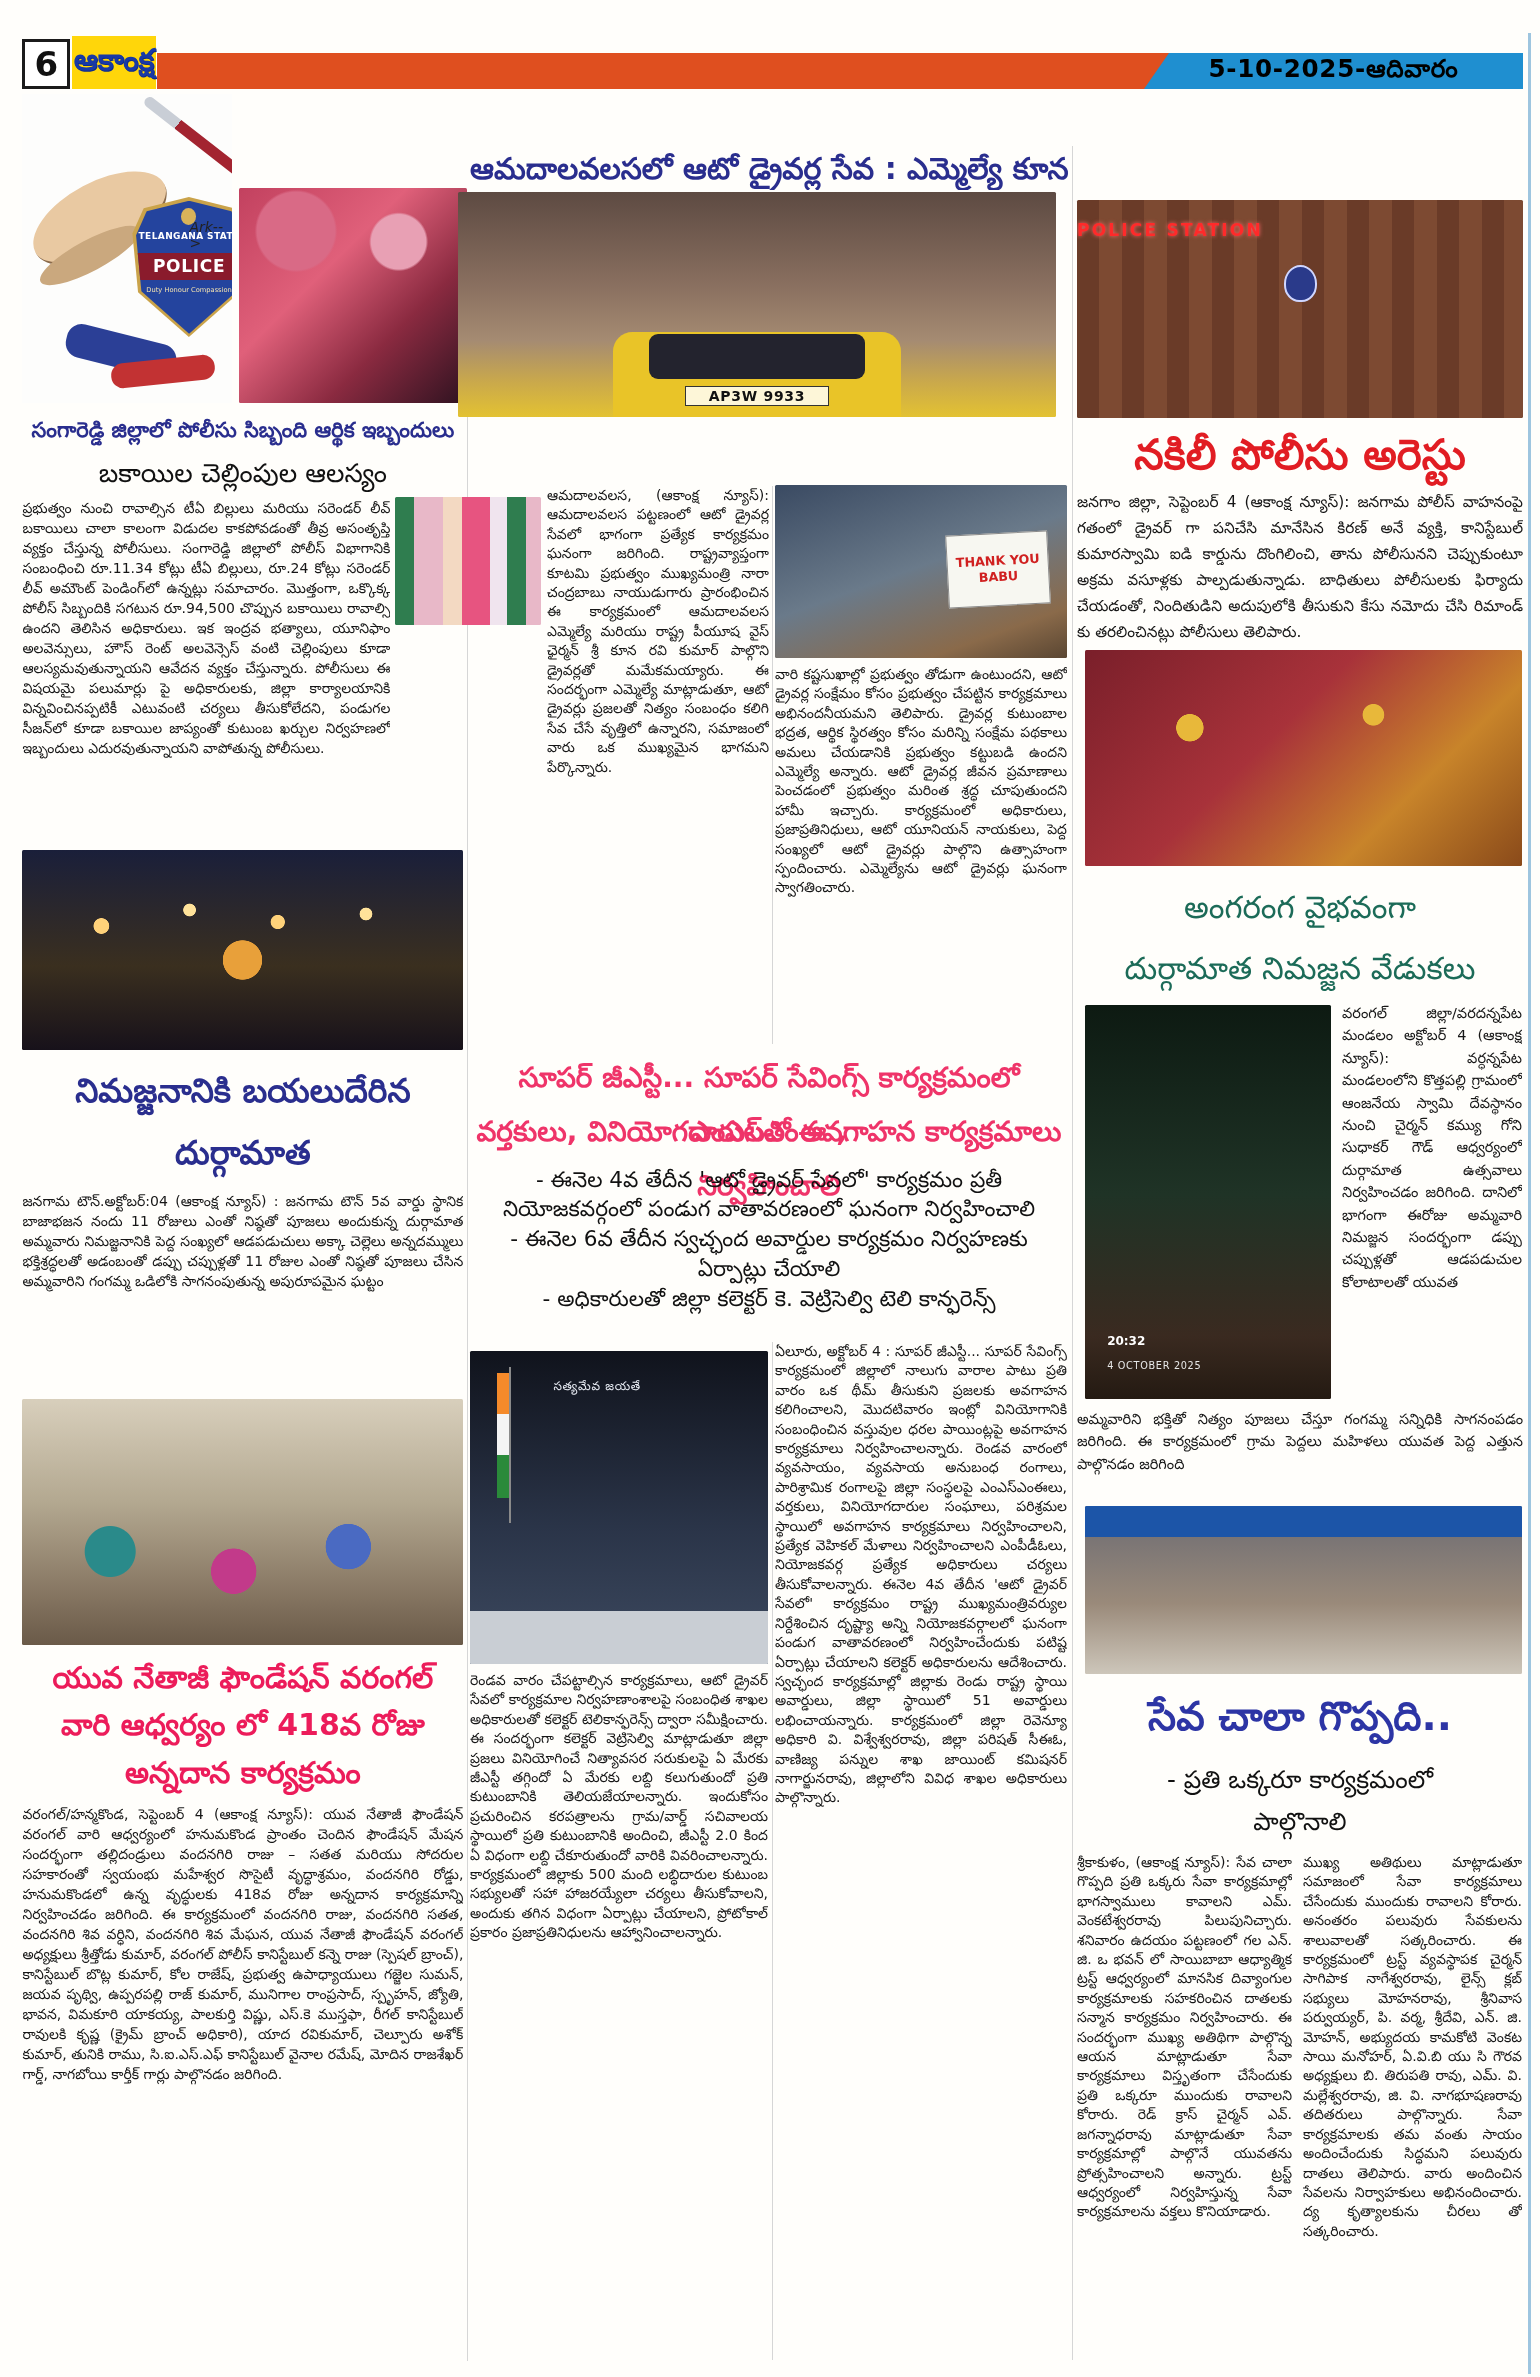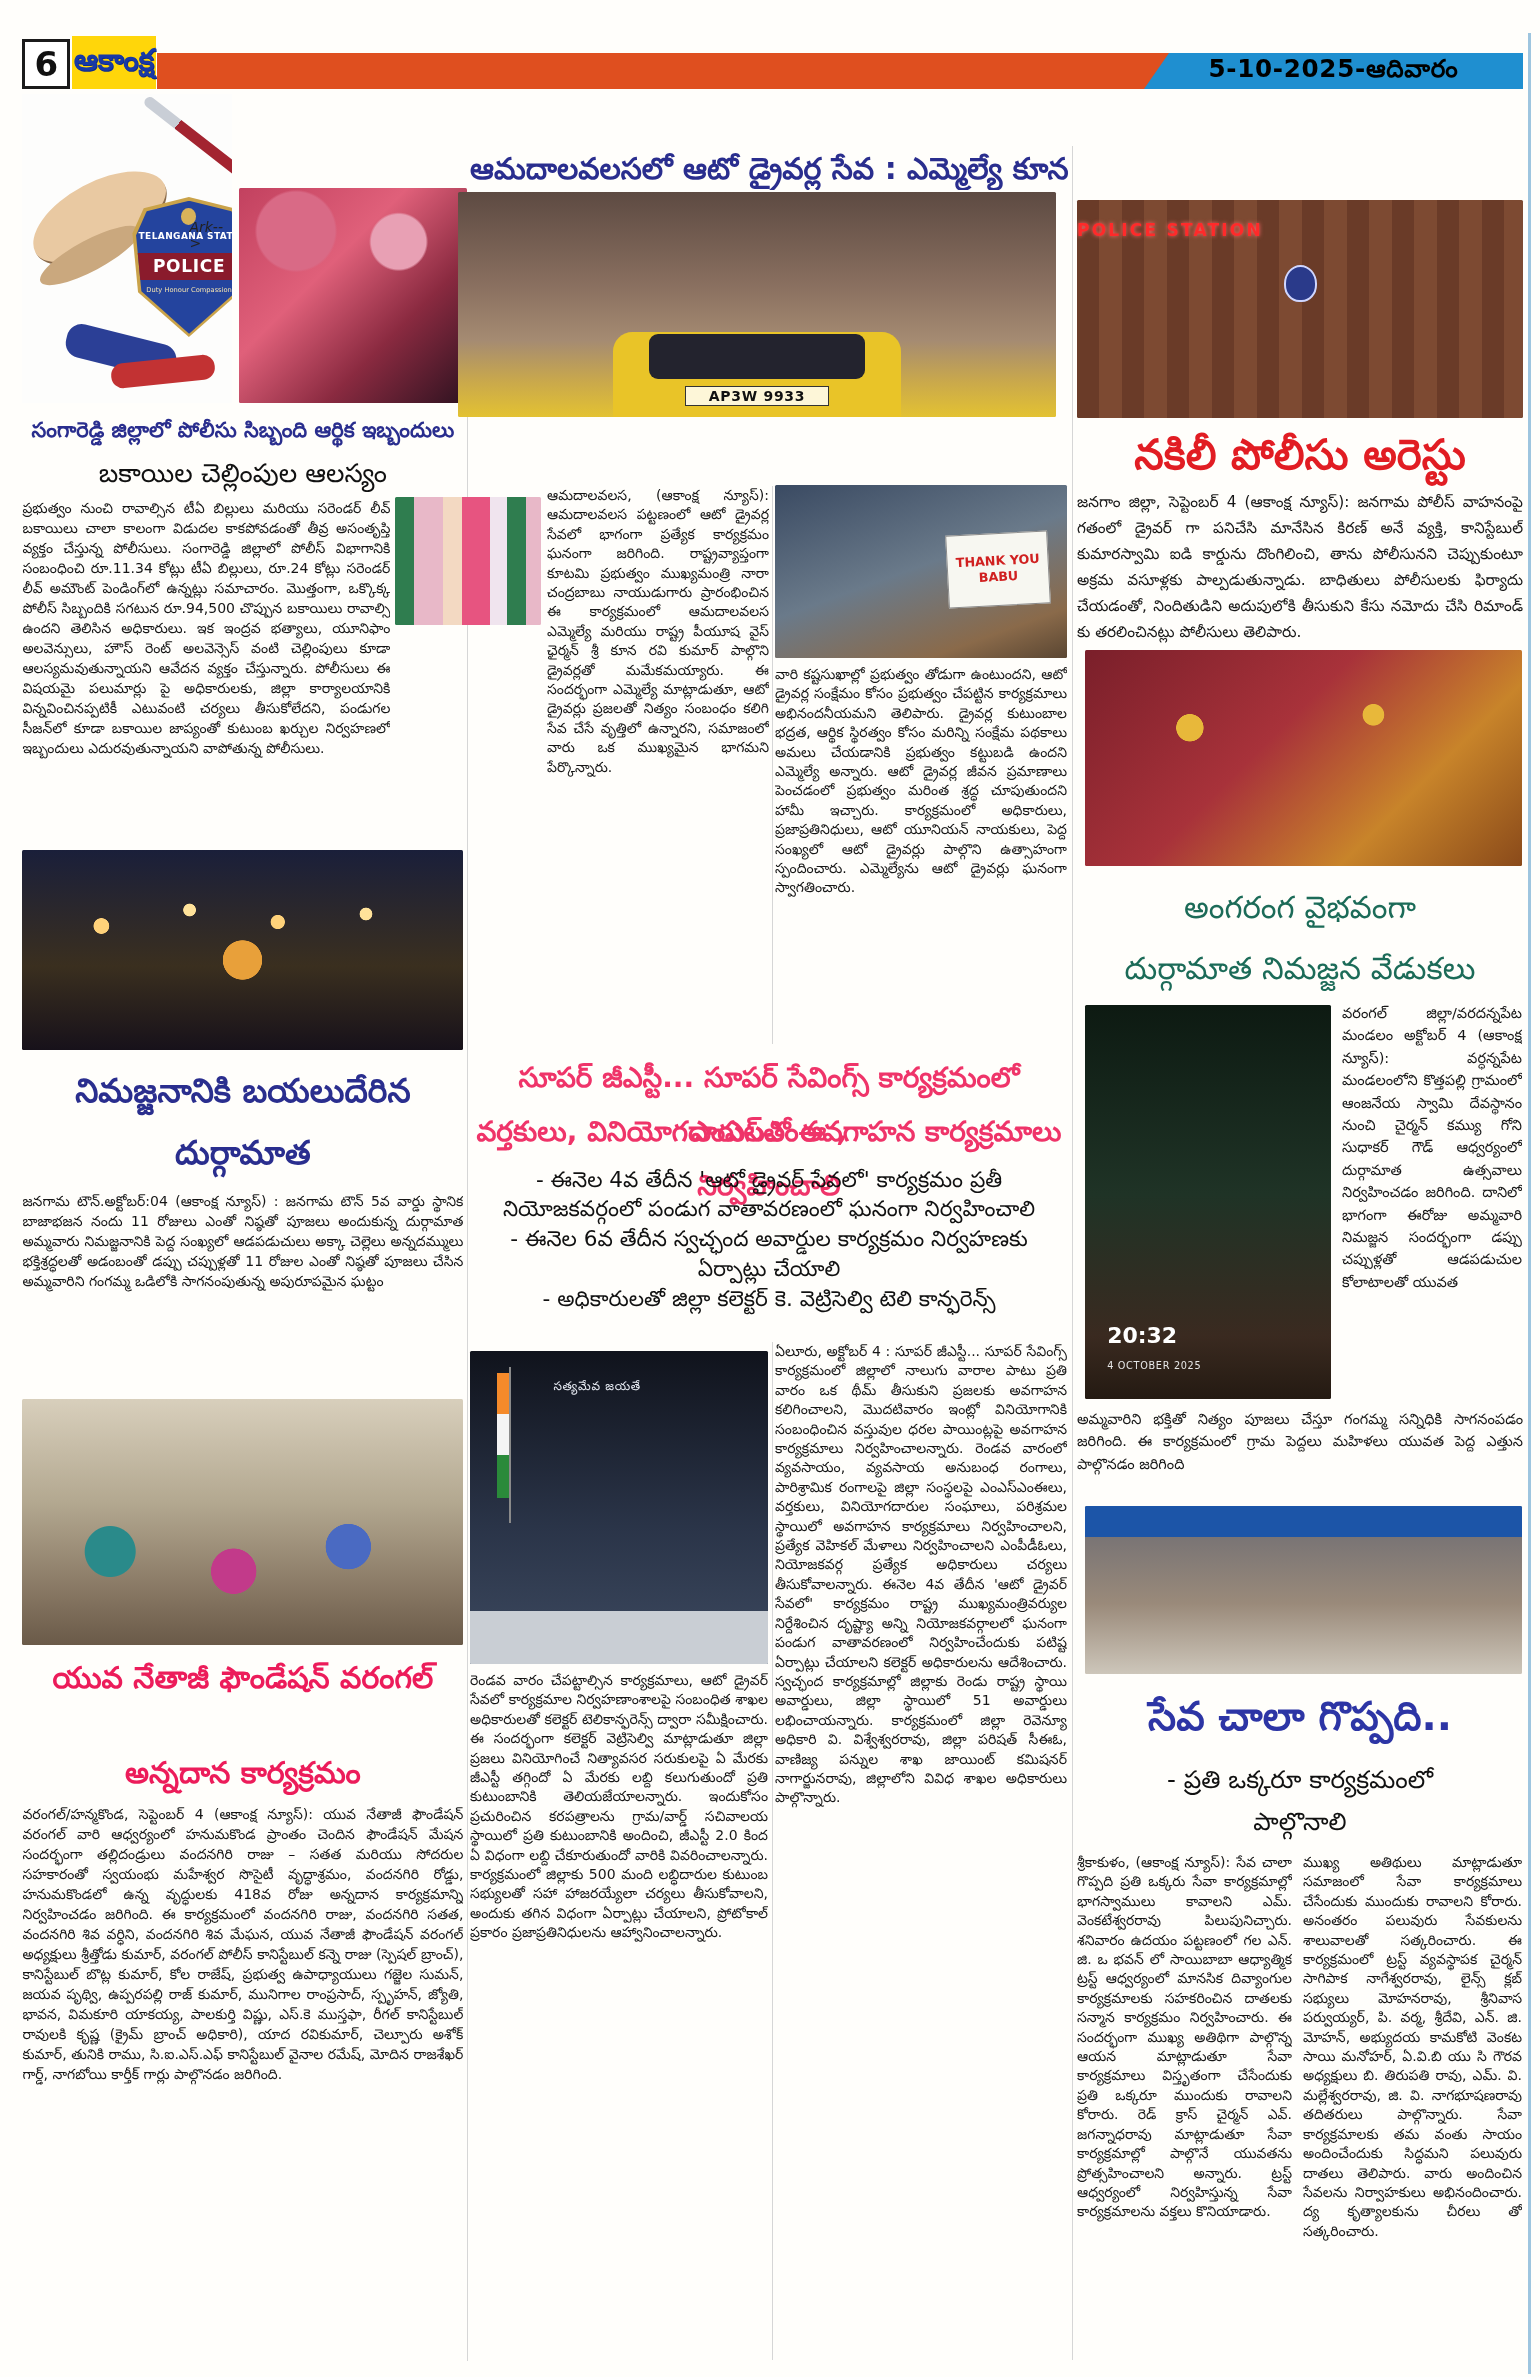--- a/index.html
+++ b/index.html
@@ -97,21 +97,21 @@
   .flag{position:absolute;left:9%;top:7%;width:12px;height:40%;
     background:linear-gradient(180deg,#f58a2a 0 33%,#f4f4f4 33% 66%,#2a8a3a 66%)}
   .flag-pole{position:absolute;left:calc(9% + 12px);top:5%;width:2.2px;height:50%;background:#8a8a8a}
   .satyameva{position:absolute;left:28%;top:9%;color:#e8ecf4;font-size:12px;letter-spacing:0.7px}
   .desk{position:absolute;left:0;bottom:0;width:100%;height:17%;background:#c9ced4}
   .ph-puja{background:
     radial-gradient(circle at 24% 36%,#e8b83a 0 13.4px,transparent 14px),
     radial-gradient(circle at 66% 30%,#e8b83a 0 10.4px,transparent 11.2px),
     linear-gradient(135deg,#7a1f2a,#a8323a 42%,#c8842a 72%,#8a4a1a)}
   .ph-night{background:linear-gradient(180deg,#0d1a12,#1f3326 48%,#3a2a20 84%,#241a12)}
-  .timestamp{position:absolute;left:9%;bottom:13%;color:#fff;font-size:22px;font-weight:bold}
+  .timestamp{position:absolute;left:9%;bottom:13%;color:#fff;font-size:12px;font-weight:bold}
   .datestamp{position:absolute;left:9%;bottom:7%;color:#e8e8e8;font-size:9.7px;letter-spacing:0.7px}
   .ph-felicitation{background:linear-gradient(180deg,#6a6a72,#9a8a7a 58%,#cdc6ba)}
   .banner{position:absolute;left:0;top:0;width:100%;height:31px;background:#1c55a8}
 </style>
 </head>
 <body>
 
 <div class="page">
 
   <div class="pagenum-box">6</div>
@@ -155,20 +155,21 @@
   <div class="photo ph-clothes" style="left:395px;top:497px;width:146px;height:128px"></div>
   <div class="abs body-text" style="left:22.4px;top:498px;width:368px;height:347px;overflow:hidden">ప్రభుత్వం నుంచి రావాల్సిన టీఏ బిల్లులు మరియు సరెండర్ లీవ్ బకాయిలు చాలా కాలంగా విడుదల కాకపోవడంతో తీవ్ర అసంతృప్తి వ్యక్తం చేస్తున్న పోలీసులు. సంగారెడ్డి జిల్లాలో పోలీస్ విభాగానికి సంబంధించి రూ.11.34 కోట్లు టీఏ బిల్లులు, రూ.24 కోట్లు సరెండర్ లీవ్ అమౌంట్ పెండింగ్‌లో ఉన్నట్లు సమాచారం. మొత్తంగా, ఒక్కొక్క పోలీస్ సిబ్బందికి సగటున రూ.94,500 చొప్పున బకాయిలు రావాల్సి ఉందని తెలిసిన అధికారులు. ఇక ఇంద్రవ భత్యాలు, యూనిఫాం అలవెన్సులు, హౌస్ రెంట్ అలవెన్సెస్ వంటి చెల్లింపులు కూడా ఆలస్యమవుతున్నాయని ఆవేదన వ్యక్తం చేస్తున్నారు. పోలీసులు ఈ విషయమై పలుమార్లు పై అధికారులకు, జిల్లా కార్యాలయానికి విన్నవించినప్పటికీ ఎటువంటి చర్యలు తీసుకోలేదని, పండుగల సీజన్‌లో కూడా బకాయిల జాప్యంతో కుటుంబ ఖర్చుల నిర్వహణలో ఇబ్బందులు ఎదురవుతున్నాయని వాపోతున్న పోలీసులు.</div>
 
   <div class="photo ph-procession" style="left:22.4px;top:850px;width:441px;height:200px"></div>
   <div class="abs h-blue center" style="left:22.4px;top:1059px;width:441px;font-size:33px;line-height:63px">నిమజ్జనానికి బయలుదేరిన</div>
   <div class="abs h-blue center" style="left:22.4px;top:1121px;width:441px;font-size:33px;line-height:63px">దుర్గామాత</div>
   <div class="abs body-text" style="left:22.4px;top:1191px;width:441px;height:206px;overflow:hidden">జనగామ టౌన్.అక్టోబర్:04 (ఆకాంక్ష న్యూస్) : జనగామ టౌన్ 5వ వార్డు స్థానిక బాజాభజన నందు 11 రోజులు ఎంతో నిష్ఠతో పూజలు అందుకున్న దుర్గామాత అమ్మవారు నిమజ్జనానికి పెద్ద సంఖ్యలో ఆడపడుచులు అక్కా చెల్లెలు అన్నదమ్ములు భక్తిశ్రద్ధలతో అడంబంతో డప్పు చప్పుళ్లతో 11 రోజుల ఎంతో నిష్ఠతో పూజలు చేసిన అమ్మవారిని గంగమ్మ ఒడిలోకి సాగనంపుతున్న అపురూపమైన ఘట్టం</div>
   <div class="photo ph-annadanam" style="left:22.4px;top:1399px;width:441px;height:246px"></div>
 
   <div class="abs h-crimson center" style="left:22.4px;top:1654px;width:441px;font-size:30px;line-height:48px">యువ నేతాజీ ఫౌండేషన్ వరంగల్</div>
+  <div class="abs h-crimson center" style="left:22.4px;top:1701px;width:441px;font-size:30px;line-height:48px">వారి ఆధ్వర్యం లో 418వ రోజు</div>
   <div class="abs h-crimson center" style="left:22.4px;top:1749px;width:441px;font-size:30px;line-height:48px">అన్నదాన కార్యక్రమం</div>
   <div class="abs body-text" style="left:22.4px;top:1804px;width:441px;height:558px;overflow:hidden">వరంగల్/హన్మకొండ, సెప్టెంబర్ 4 (ఆకాంక్ష న్యూస్): యువ నేతాజీ ఫౌండేషన్ వరంగల్ వారి ఆధ్వర్యంలో హనుమకొండ ప్రాంతం చెందిన ఫౌండేషన్ మేషన సందర్భంగా తల్లిదండ్రులు వందనగిరి రాజు – సతత మరియు సోదరుల సహకారంతో స్వయంభు మహేశ్వర సొసైటీ వృద్ధాశ్రమం, వందనగిరి రోడ్డు, హనుమకొండలో ఉన్న వృద్ధులకు 418వ రోజు అన్నదాన కార్యక్రమాన్ని నిర్వహించడం జరిగింది. ఈ కార్యక్రమంలో వందనగిరి రాజు, వందనగిరి సతత, వందనగిరి శివ వర్ధిని, వందనగిరి శివ మేఘన, యువ నేతాజీ ఫౌండేషన్ వరంగల్ అధ్యక్షులు శ్రీత్తోడు కుమార్, వరంగల్ పోలీస్ కానిస్టేబుల్ కన్నె రాజు (స్పెషల్ బ్రాంచ్), కానిస్టేబుల్ బొట్ల కుమార్, కోల రాజేష్, ప్రభుత్వ ఉపాధ్యాయులు గజ్జెల సుమన్, జయవ పృథ్వి, ఉప్పరపల్లి రాజ్ కుమార్, మునిగాల రాంప్రసాద్, స్పృహన్, జ్యోతి, భావన, విమకూరి యాకయ్య, పాలకుర్తి విష్ణు, ఎస్.కె ముస్తఫా, రీగల్ కానిస్టేబుల్ రావులకి కృష్ణ (క్రైమ్ బ్రాంచ్ అధికారి), యాద రవికుమార్, చెల్పూరు అశోక్ కుమార్, తునికి రాము, సి.ఐ.ఎస్.ఎఫ్ కానిస్టేబుల్ వైనాల రమేష్, మోదిన రాజశేఖర్ గార్డ్, నాగబోయి కార్తీక్ గార్లు పాల్గొనడం జరిగింది.</div>
 
   <div class="abs h-blue center" style="left:470px;top:148px;width:598px;font-size:30px;line-height:42px;white-space:nowrap;overflow:hidden">ఆమదాలవలసలో ఆటో డ్రైవర్ల సేవ : ఎమ్మెల్యే కూన రవి</div>
 
   <div class="photo ph-auto" style="left:458px;top:192px;width:598px;height:225px">
     <div class="auto-hood"></div>
     <div class="auto-glass"></div>
     <div class="auto-plate">AP3W 9933</div>
   </div>

